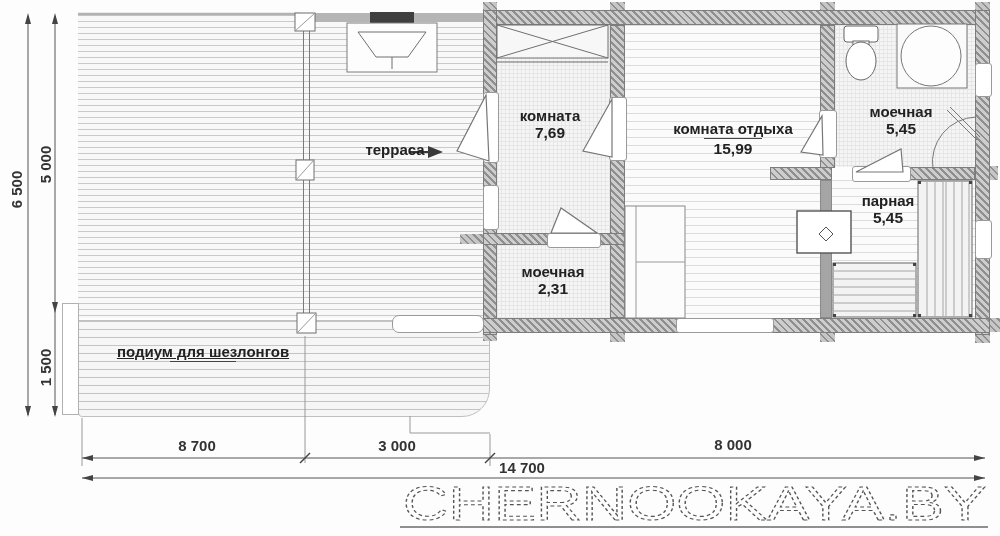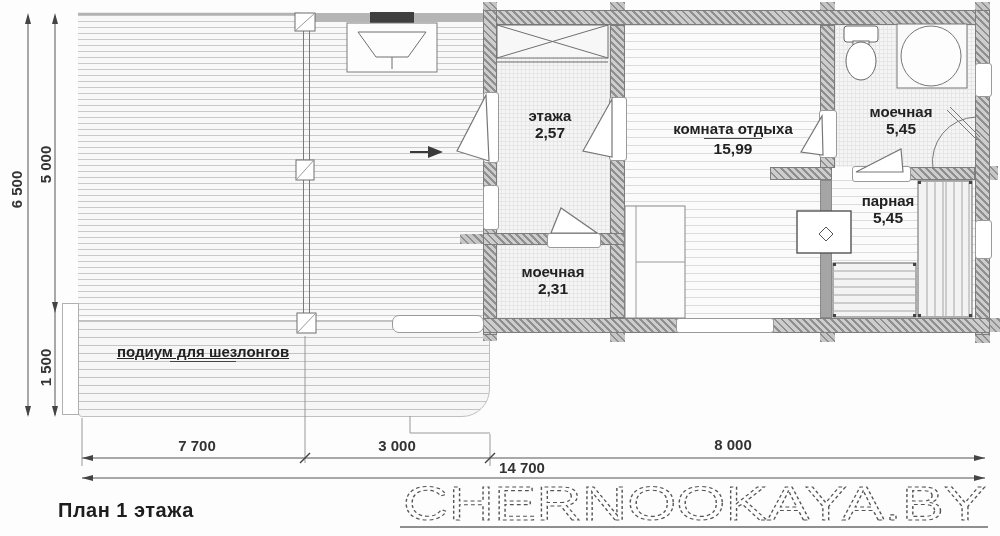--- a/index.html
+++ b/index.html
@@ -218,24 +218,25 @@
         <polygon points="985,478 974,475 974,481"></polygon>
     </g>
 
     <g>
       <text x="403" y="520" textLength="583" lengthAdjust="spacingAndGlyphs" font-size="49" font-family="Liberation Sans, DejaVu Sans, sans-serif" fill="none" stroke="#555" stroke-width="1.1" stroke-dasharray="3 2.4">CHERNOOKAYA.BY</text>
       <line x1="400" y1="527" x2="988" y2="527" stroke="#8f8f8f" stroke-width="2"></line>
     </g>
   </svg>
 
   <div class="room-label" style="left:320px;top:141px;width:150px;">
+    <div class="rname">терраса</div>
   </div>
   <div class="room-label" style="left:488px;top:107px;width:124px;">
-    <div class="rname">этажа</div>
-    <div class="rarea">2,57</div>
+    <div class="rname">комната</div>
+    <div class="rarea">7,69</div>
   </div>
   <div class="room-label" style="left:628px;top:120px;width:194px;margin-left:8px;">
     <div class="rname">комната отдыха</div>
     <div class="bar" style="width:58px;"></div>
     <div class="rarea">15,99</div>
   </div>
   <div class="room-label" style="left:841px;top:103px;width:120px;">
     <div class="rname">моечная</div>
     <div class="rarea">5,45</div>
   </div>
@@ -248,20 +249,19 @@
     <div class="rarea">2,31</div>
   </div>
   <div class="room-label" style="left:71px;top:343px;width:264px;text-decoration:underline;">
     <div class="rname">подиум для шезлонгов</div>
     <div class="bar" style="width:66px;"></div>
   </div>
 
   <div class="vdim" style="left:-19px;top:181px;">6 500</div>
   <div class="vdim" style="left:10px;top:156px;">5 000</div>
   <div class="vdim" style="left:10px;top:359px;">1 500</div>
-  <div class="hdim" style="left:147px;top:437px;">7 700</div>
+  <div class="hdim" style="left:147px;top:437px;">8 700</div>
   <div class="hdim" style="left:347px;top:437px;">3 000</div>
   <div class="hdim" style="left:683px;top:436px;">8 000</div>
   <div class="hdim" style="left:472px;top:459px;">14 700</div>
 
-  <div class="title" style="left:58px;top:499px;">План 1 этажа</div>
 
 </div>
 
 </body></html>

